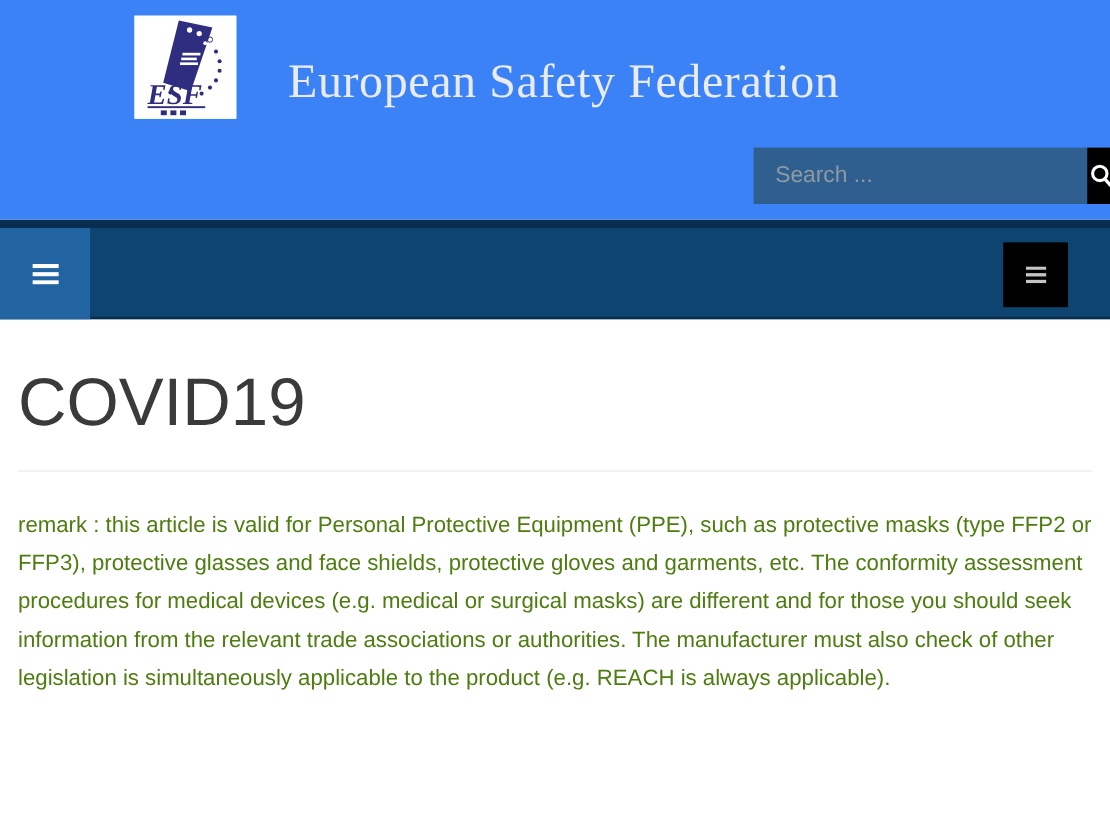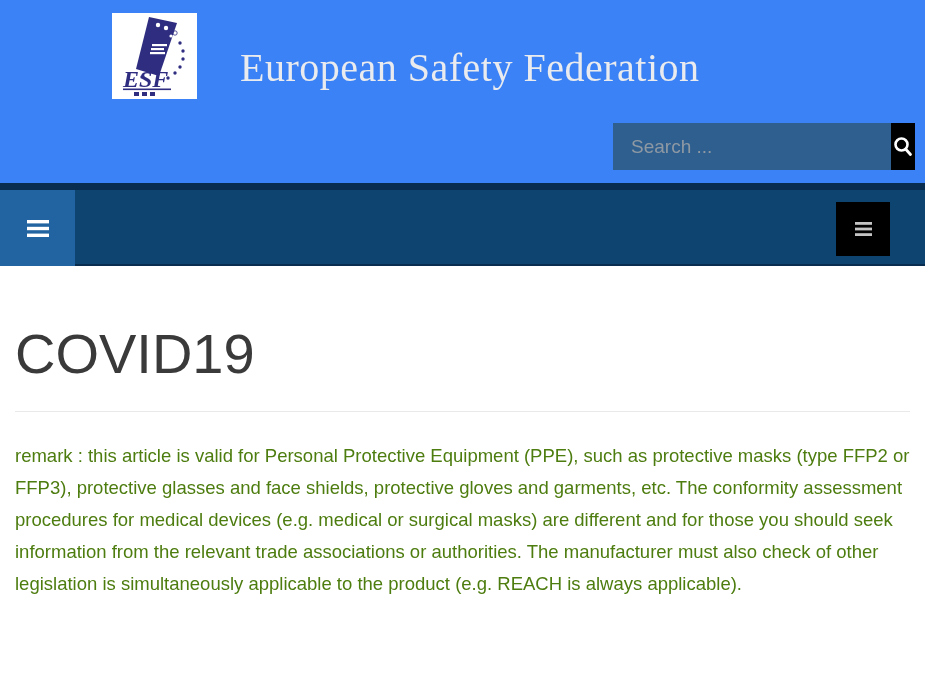--- a/index.html
+++ b/index.html
@@ -31,21 +31,21 @@
     left: 240px; top: 44px;
     font-family: "Liberation Serif", serif;
     font-size: 40px;
     font-weight: 400;
     color: #e9ebee;
     letter-spacing: 0.5px;
     white-space: nowrap;
   }
   .search-form {
     position: absolute;
-    right: 28px; top: 123px;
+    right: 13px; top: 123px;
     width: 284px; height: 47px;
     display: flex;
   }
   .search-input {
     width: 278px; height: 47px;
     background: #2f5f8e;
     border: none;
     outline: none;
     padding: 0 18px;
     font-family: "Liberation Sans", sans-serif;
@@ -96,21 +96,20 @@
     background: #ffffff;
     padding: 0 15px;
   }
   .page-title {
     padding-top: 38px;
     font-size: 56px;
     font-weight: 400;
     color: #3a3a3a;
     letter-spacing: 0px;
     line-height: 1.1;
-    margin-top: 19px;
   }
   .divider {
     border: none;
     border-top: 1px solid #e9e9e9;
     margin: 26px 0 0 0;
   }
   .section-heading {
     margin-top: 38px;
     font-size: 19px;
     font-weight: 700;

